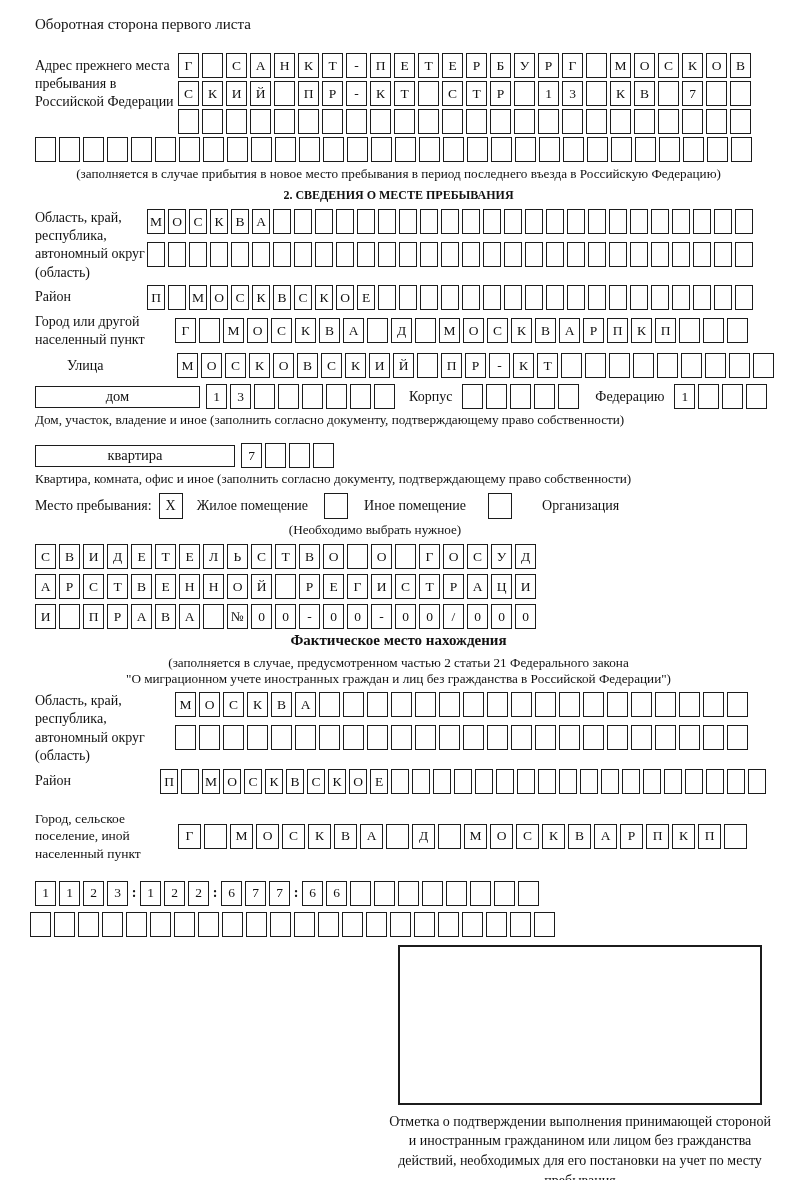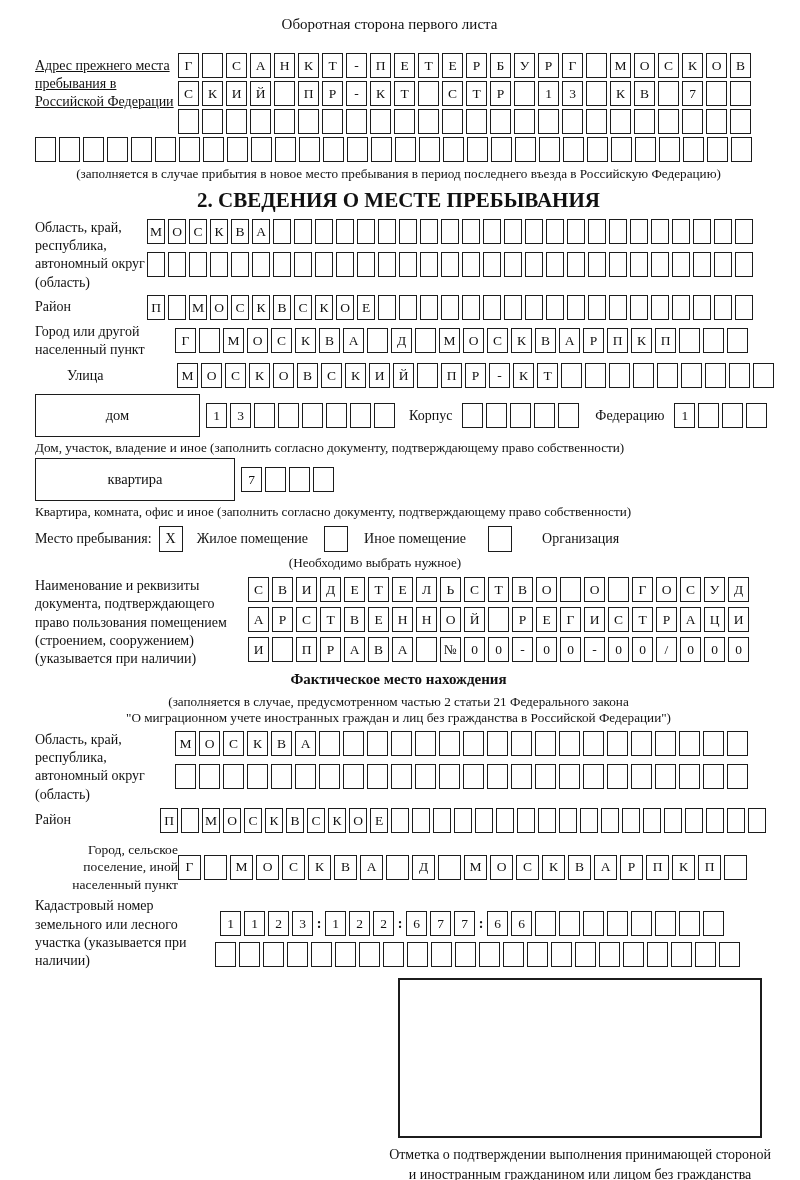--- a/index.html
+++ b/index.html
@@ -4,44 +4,44 @@
 <style>
   * { box-sizing: border-box; margin: 0; padding: 0; }
   html,body { background:#ffffff; }
   body {
     width: 800px;
     font-family: "Liberation Serif", "DejaVu Serif", serif;
     color:#111;
   }
   .page { width:800px; min-height:1180px; padding:16px 38px 10px 35px; position:relative; }
 
-  .note-top { text-align:center; font-size:15px; padding-right:18px; }
+  .note-top { text-align:left; font-size:15px; padding-right:18px; }
 
   .frow { display:flex; align-items:flex-start; }
   .lab { font-size:14px; line-height:1.3; flex-shrink:0; }
   .cells { display:flex; gap:3px; flex-wrap:nowrap; }
   .bx {
     display:inline-flex; align-items:center; justify-content:center;
     height:25px; border:1.6px solid #1c1c1c; flex-shrink:0;
     font-size:13.5px; line-height:1; background:#fff;
   }
   .sz-sm .bx { width:18px; }
   .sz-md .bx { width:21px; }
   .sz-lg .bx { width:23px; }
   .sep { display:inline-flex; align-items:center; justify-content:center; width:6px; font-size:14px; font-weight:bold; }
 
   .rowstack { display:flex; flex-direction:column; }
 
   .caption { font-size:13.2px; }
   .caption-center { text-align:center; }
 
-  .sec-title { text-align:center; font-weight:bold; font-size:21px; }
+  .sec-title { text-align:center; font-weight:bold; font-size:12px; }
 
   .named-box {
-    border:1.6px solid #1c1c1c; height:43px;
+    border:1.6px solid #1c1c1c; height:22px;
     display:inline-flex; align-items:center; justify-content:center;
     font-size:14.5px; flex-shrink:0;
   }
   .chk {
     width:24px; height:26px; border:1.6px solid #1c1c1c;
     display:inline-flex; align-items:center; justify-content:center;
     font-size:14px; flex-shrink:0;
   }
   .inline-row { display:flex; align-items:center; }
 
@@ -55,21 +55,21 @@
   }
 </style>
 </head>
 <body>
 
 <div class="page">
 
   <div class="note-top">Оборотная сторона первого листа</div>
 
   <div class="frow" style="margin-top:20px;">
-    <div class="lab" style="width:143px; padding-top:4px;text-decoration:underline;">Адрес прежнего места пребывания в Российской Федерации</div>
+    <div class="lab" style="width:143px; padding-top:4px;">Адрес прежнего места пребывания в Российской Федерации</div>
     <div class="rowstack" style="gap:3px;">
       <div class="cells sz-md">
           <span class="bx">Г</span>
           <span class="bx"></span>
           <span class="bx">С</span>
           <span class="bx">А</span>
           <span class="bx">Н</span>
           <span class="bx">К</span>
           <span class="bx">Т</span>
           <span class="bx">-</span>
@@ -367,21 +367,21 @@
     <div class="lab" style="padding:0 4px 0 10px;">Федерацию</div>
     <div class="cells sz-md">
         <span class="bx">1</span>
         <span class="bx"></span>
         <span class="bx"></span>
         <span class="bx"></span>
       </div>
   </div>
   <div class="caption" style="margin-top:3px;">Дом, участок, владение и иное (заполнить согласно документу, подтверждающему право собственности)</div>
 
-  <div class="inline-row" style="margin-top:2px; gap:6px;">
+  <div class="inline-row" style="margin-top:15px; gap:6px;">
     <div class="named-box" style="width:200px;">квартира</div>
     <div class="cells sz-md">
         <span class="bx">7</span>
         <span class="bx"></span>
         <span class="bx"></span>
         <span class="bx"></span>
       </div>
   </div>
   <div class="caption" style="margin-top:3px;">Квартира, комната, офис и иное (заполнить согласно документу, подтверждающему право собственности)</div>
 
@@ -390,21 +390,20 @@
     <span class="chk" style="margin-left:7px;">X</span>
     <span class="lab" style="margin-left:14px;">Жилое помещение</span>
     <span class="chk" style="margin-left:16px;"></span>
     <span class="lab" style="margin-left:16px;">Иное помещение</span>
     <span class="chk" style="margin-left:22px;"></span>
     <span class="lab" style="margin-left:30px;">Организация</span>
   </div>
   <div class="caption" style="margin-top:3px; margin-left:180px; width:320px; text-align:center;">(Необходимо выбрать нужное)</div>
 
   <div class="frow" style="margin-top:6px;">
-    <div class="lab" style="width:213px; padding-right:10px;">Наименование и реквизиты документа, подтверждающего право пользования помещением (строением, сооружением) (указывается при наличии)</div>
     <div class="rowstack" style="gap:5px;">
       <div class="cells sz-md">
           <span class="bx">С</span>
           <span class="bx">В</span>
           <span class="bx">И</span>
           <span class="bx">Д</span>
           <span class="bx">Е</span>
           <span class="bx">Т</span>
           <span class="bx">Е</span>
           <span class="bx">Л</span>
@@ -561,21 +560,21 @@
         <span class="bx"></span>
         <span class="bx"></span>
         <span class="bx"></span>
         <span class="bx"></span>
         <span class="bx"></span>
         <span class="bx"></span>
         <span class="bx"></span>
       </div>
   </div>
 
-  <div class="frow" style="margin-top:8px; align-items:center;text-align:right;">
+  <div class="frow" style="margin-top:16px; align-items:center;">
     <div class="lab" style="width:143px; font-size:13.5px;">Город, сельское поселение, иной населенный пункт</div>
     <div class="cells sz-lg">
         <span class="bx">Г</span>
         <span class="bx"></span>
         <span class="bx">М</span>
         <span class="bx">О</span>
         <span class="bx">С</span>
         <span class="bx">К</span>
         <span class="bx">В</span>
         <span class="bx">А</span>
@@ -590,21 +589,20 @@
         <span class="bx">А</span>
         <span class="bx">Р</span>
         <span class="bx">П</span>
         <span class="bx">К</span>
         <span class="bx">П</span>
         <span class="bx"></span>
       </div>
   </div>
 
   <div class="frow" style="margin-top:4px;">
-    <div class="lab" style="width:185px;">Кадастровый номер земельного или лесного участка (указывается при наличии)</div>
     <div class="rowstack" style="gap:6px; margin-top:14px;">
       <div class="cells sz-md">
           <span class="bx">1</span>
           <span class="bx">1</span>
           <span class="bx">2</span>
           <span class="bx">3</span>
           <span class="sep">:</span>
           <span class="bx">1</span>
           <span class="bx">2</span>
           <span class="bx">2</span>

